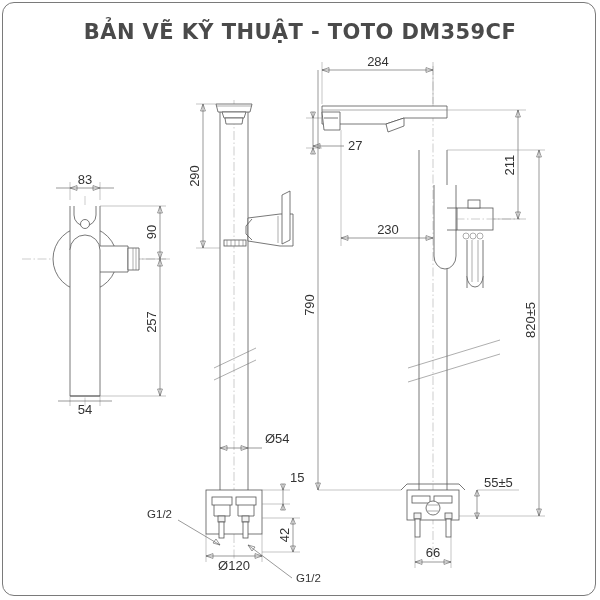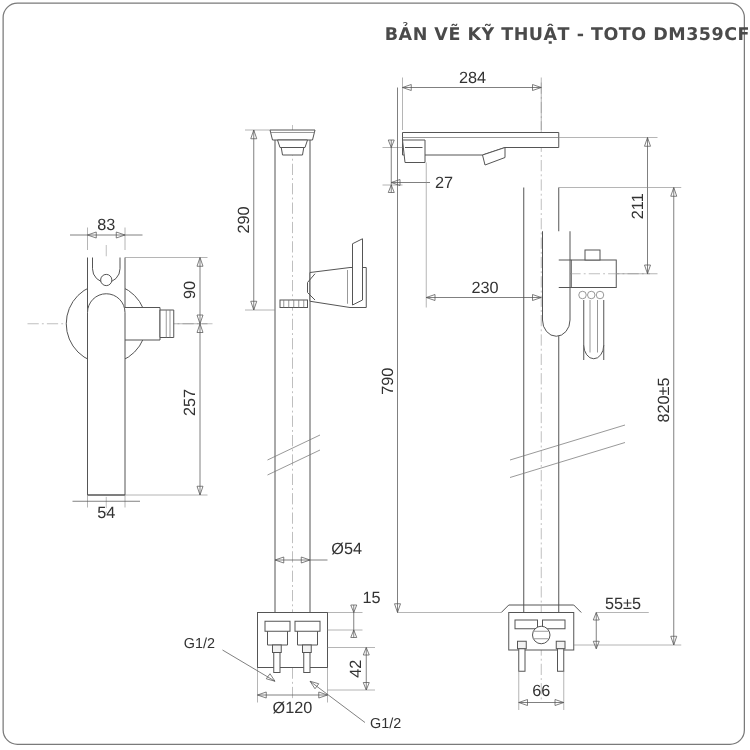--- a/index.html
+++ b/index.html
@@ -20,22 +20,22 @@
     width:594px;height:594px;
     border:1.2px solid #7a7a7a;
     border-radius:12px;
     box-sizing:border-box;
     pointer-events:none;
   }
   .title{
     position:absolute;
     left:0;top:20px;
     width:600px;
-    text-align:right;
-    font-size:14px;
+    text-align:center;
+    font-size:21px;
     font-weight:bold;
     letter-spacing:0.4px;
     color:#4a4a4a;
     font-family:"DejaVu Sans", sans-serif;
   }
   svg.drawing{
     position:absolute;
     left:0;top:0;
     width:600px;height:600px;
   }

